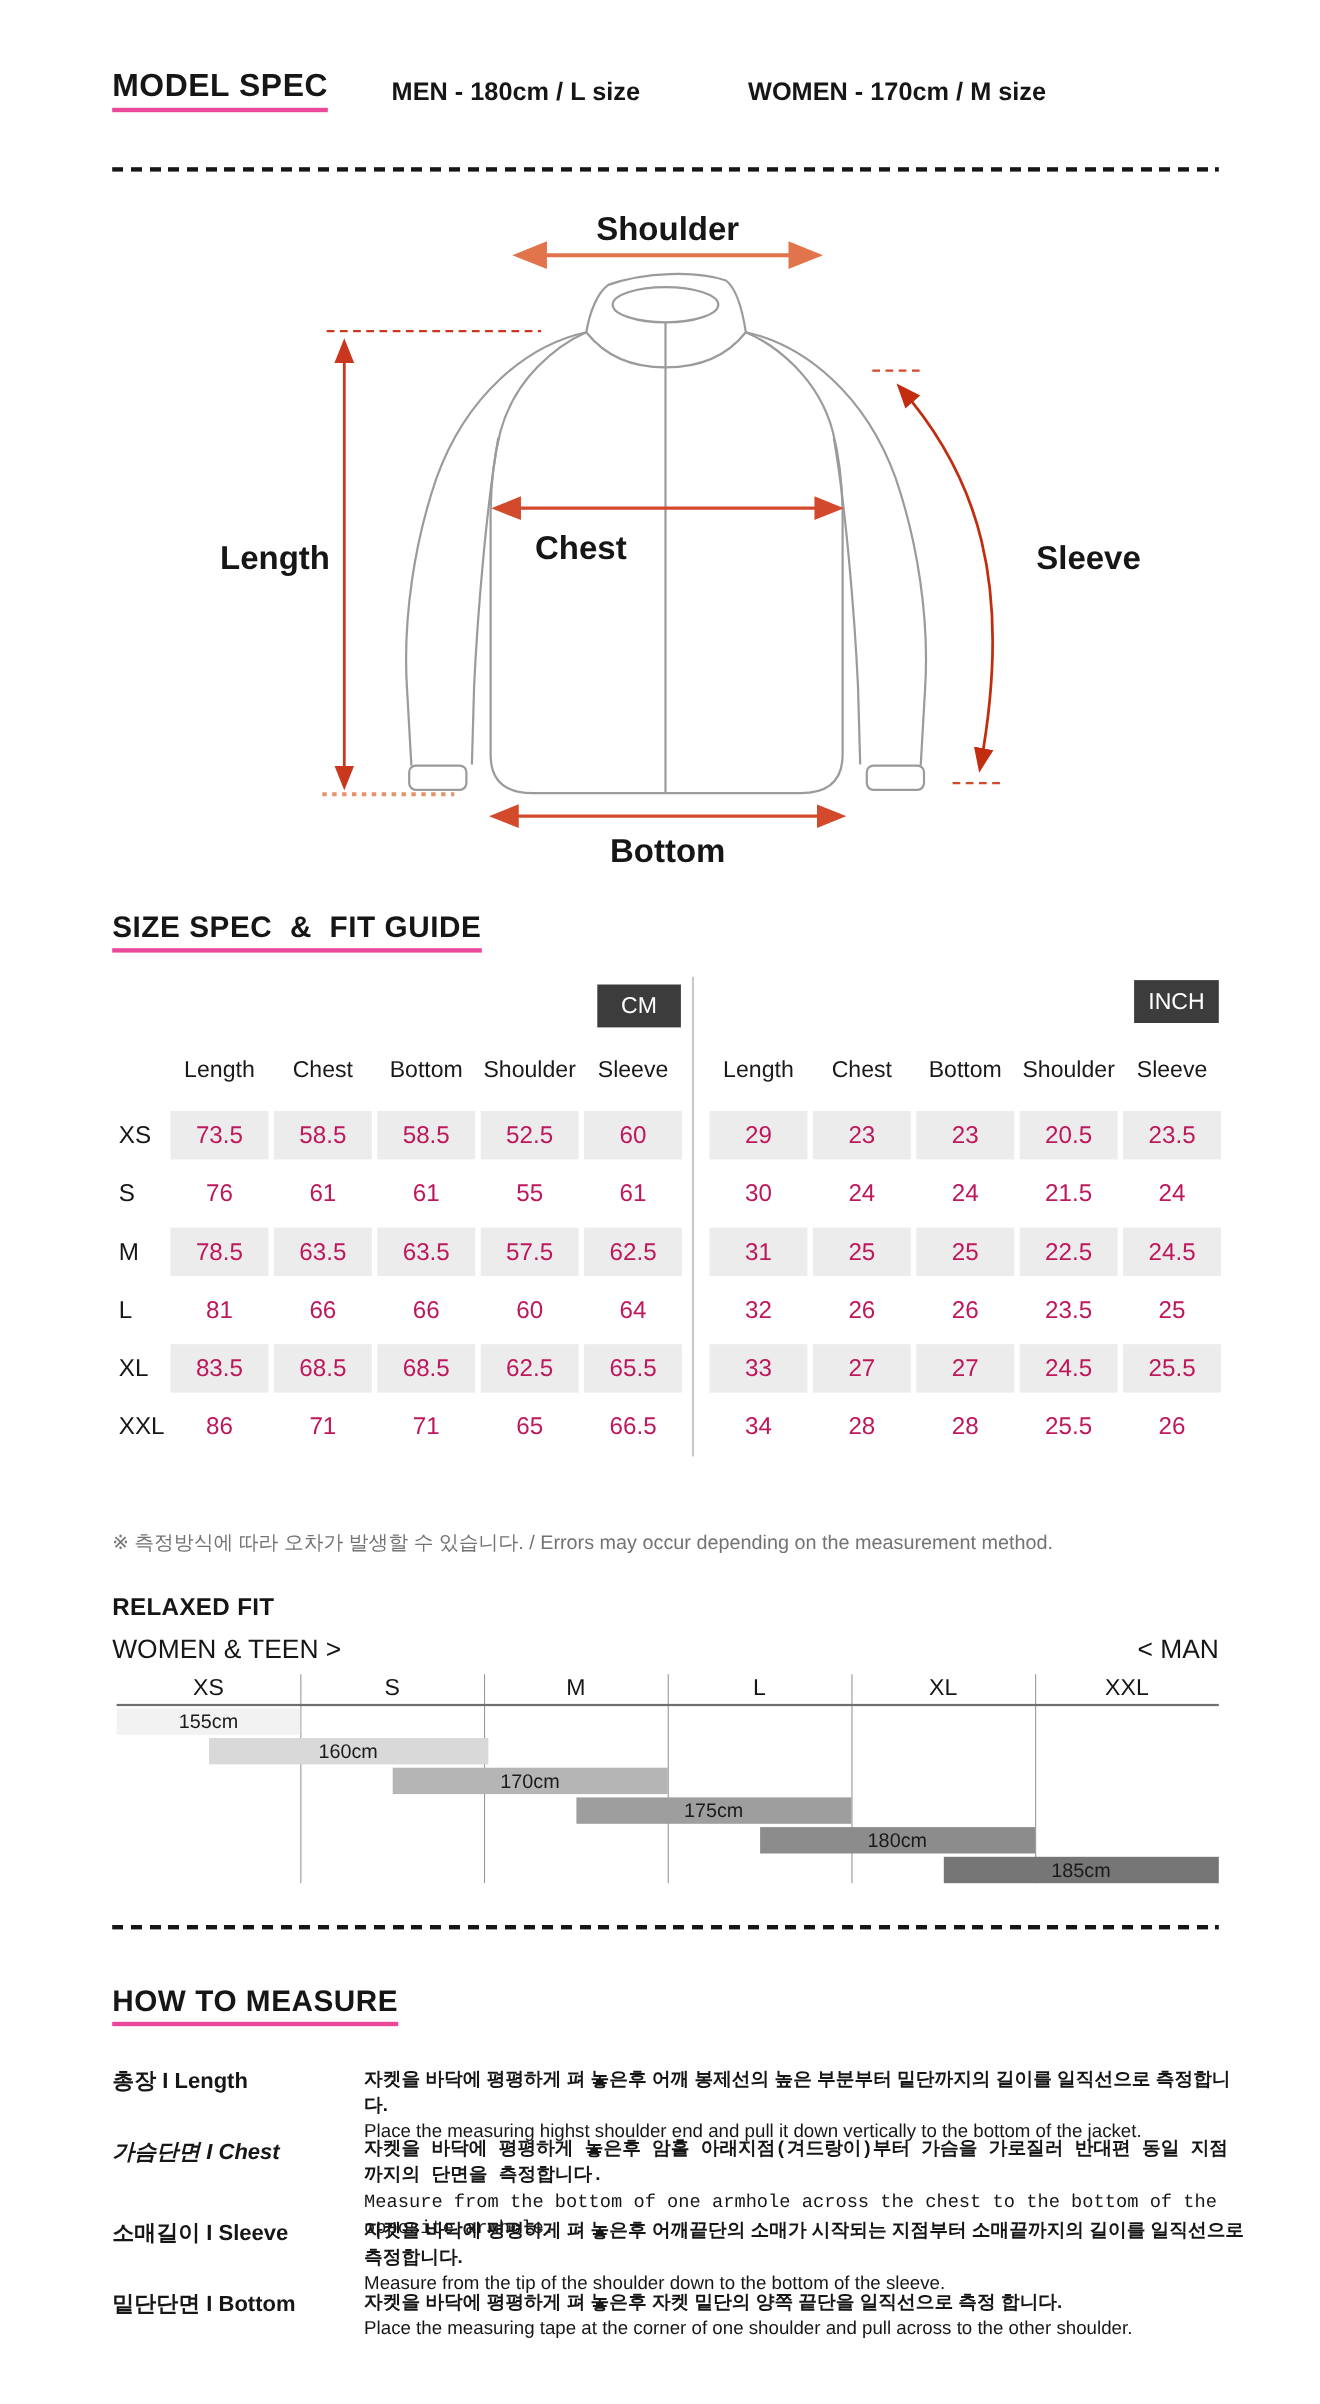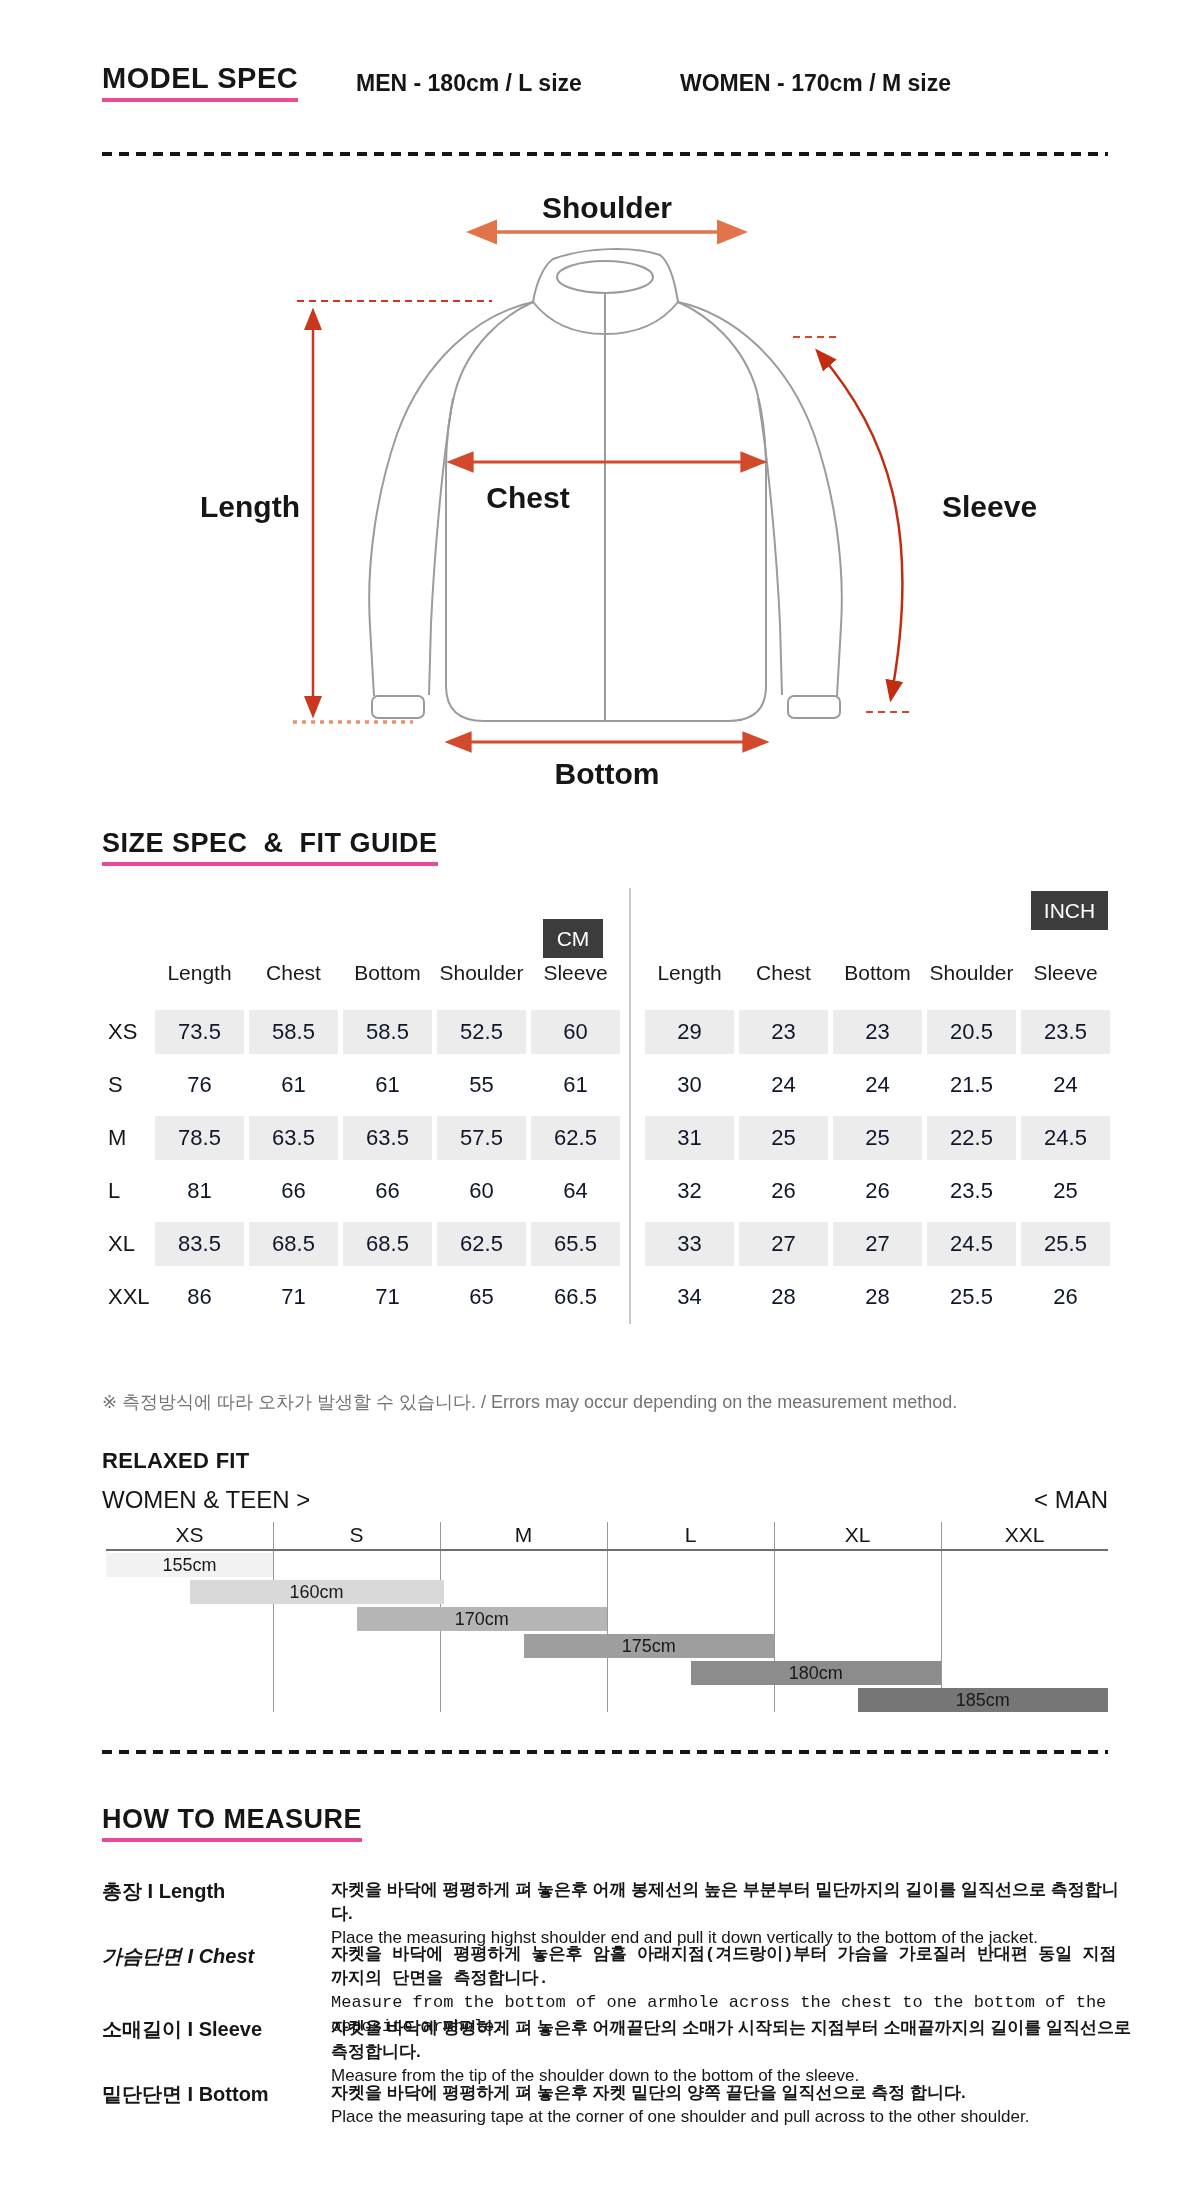--- a/index.html
+++ b/index.html
@@ -12,21 +12,21 @@
   .dashline{height:4px;width:1006px;left:102px;
      background:repeating-linear-gradient(90deg,#161616 0 10px,transparent 10px 17px);}
 
   
   .thead{display:grid;grid-template-columns:46px repeat(5,89px);column-gap:5px;height:46px;align-items:center;}
   .thead.inch{grid-template-columns:repeat(5,89px);}
   .thcell{text-align:center;font-size:21px;color:#1a1a1a;}
   .rows{margin-top:9px;}
   .trow{display:grid;grid-template-columns:46px repeat(5,89px);column-gap:5px;height:53px;align-items:center;}
   .trow.inch{grid-template-columns:repeat(5,89px);}
-  .tcell{height:44px;display:flex;align-items:center;justify-content:center;font-size:22px;color:#0f172a;}
+  .tcell{height:44px;display:flex;align-items:center;justify-content:center;font-size:22px;color:#be185d;}
   .sizecell{height:44px;display:flex;align-items:center;justify-content:flex-start;padding-left:4px;font-size:22px;}
   .trow.shaded .tcell.val{background:#ECECEC;}
   .badge{display:flex;align-items:center;justify-content:center;background:#3C3C3C;color:#fff;font-size:21px;}
   .vdivider{width:2px;background:#C9C9C9;}
 
   .note{font-size:18px;color:#737373;white-space:nowrap;margin-top:27px;}
 
   
   .fit-title{font-size:22px;font-weight:bold;letter-spacing:.3px;}
   .fit-sub{font-size:24px;color:#161616;white-space:nowrap;}
@@ -101,21 +101,21 @@
 
     <text x="607" y="218" text-anchor="middle" class="dlab">Shoulder</text>
     <text x="300" y="517" text-anchor="end" class="dlab">Length</text>
     <text x="528" y="508" text-anchor="middle" class="dlab">Chest</text>
     <text x="942" y="517" text-anchor="start" class="dlab">Sleeve</text>
     <text x="607" y="784" text-anchor="middle" class="dlab">Bottom</text>
   </svg>
 
   <div class="abs h2 underlined" style="left:102px;top:828px">SIZE SPEC &nbsp;&amp;&nbsp; FIT GUIDE</div>
 
-  <div class="abs badge" style="left:543px;top:919px;width:60px;height:39px">CM</div>
+  <div class="abs badge" style="left:543px;top:895px;width:76px;height:39px">CM</div>
   <div class="abs badge" style="left:1031px;top:891px;width:77px;height:39px">INCH</div>
   <div class="abs vdivider" style="left:629px;top:888px;height:436px"></div>
 
   <div class="abs" style="left:104px;top:950px" id="cm-table">
     <div class="thead" id="cm-head">
         <div class="thcell"></div>
         <div class="thcell">Length</div>
         <div class="thcell">Chest</div>
         <div class="thcell">Bottom</div>
         <div class="thcell">Shoulder</div>

